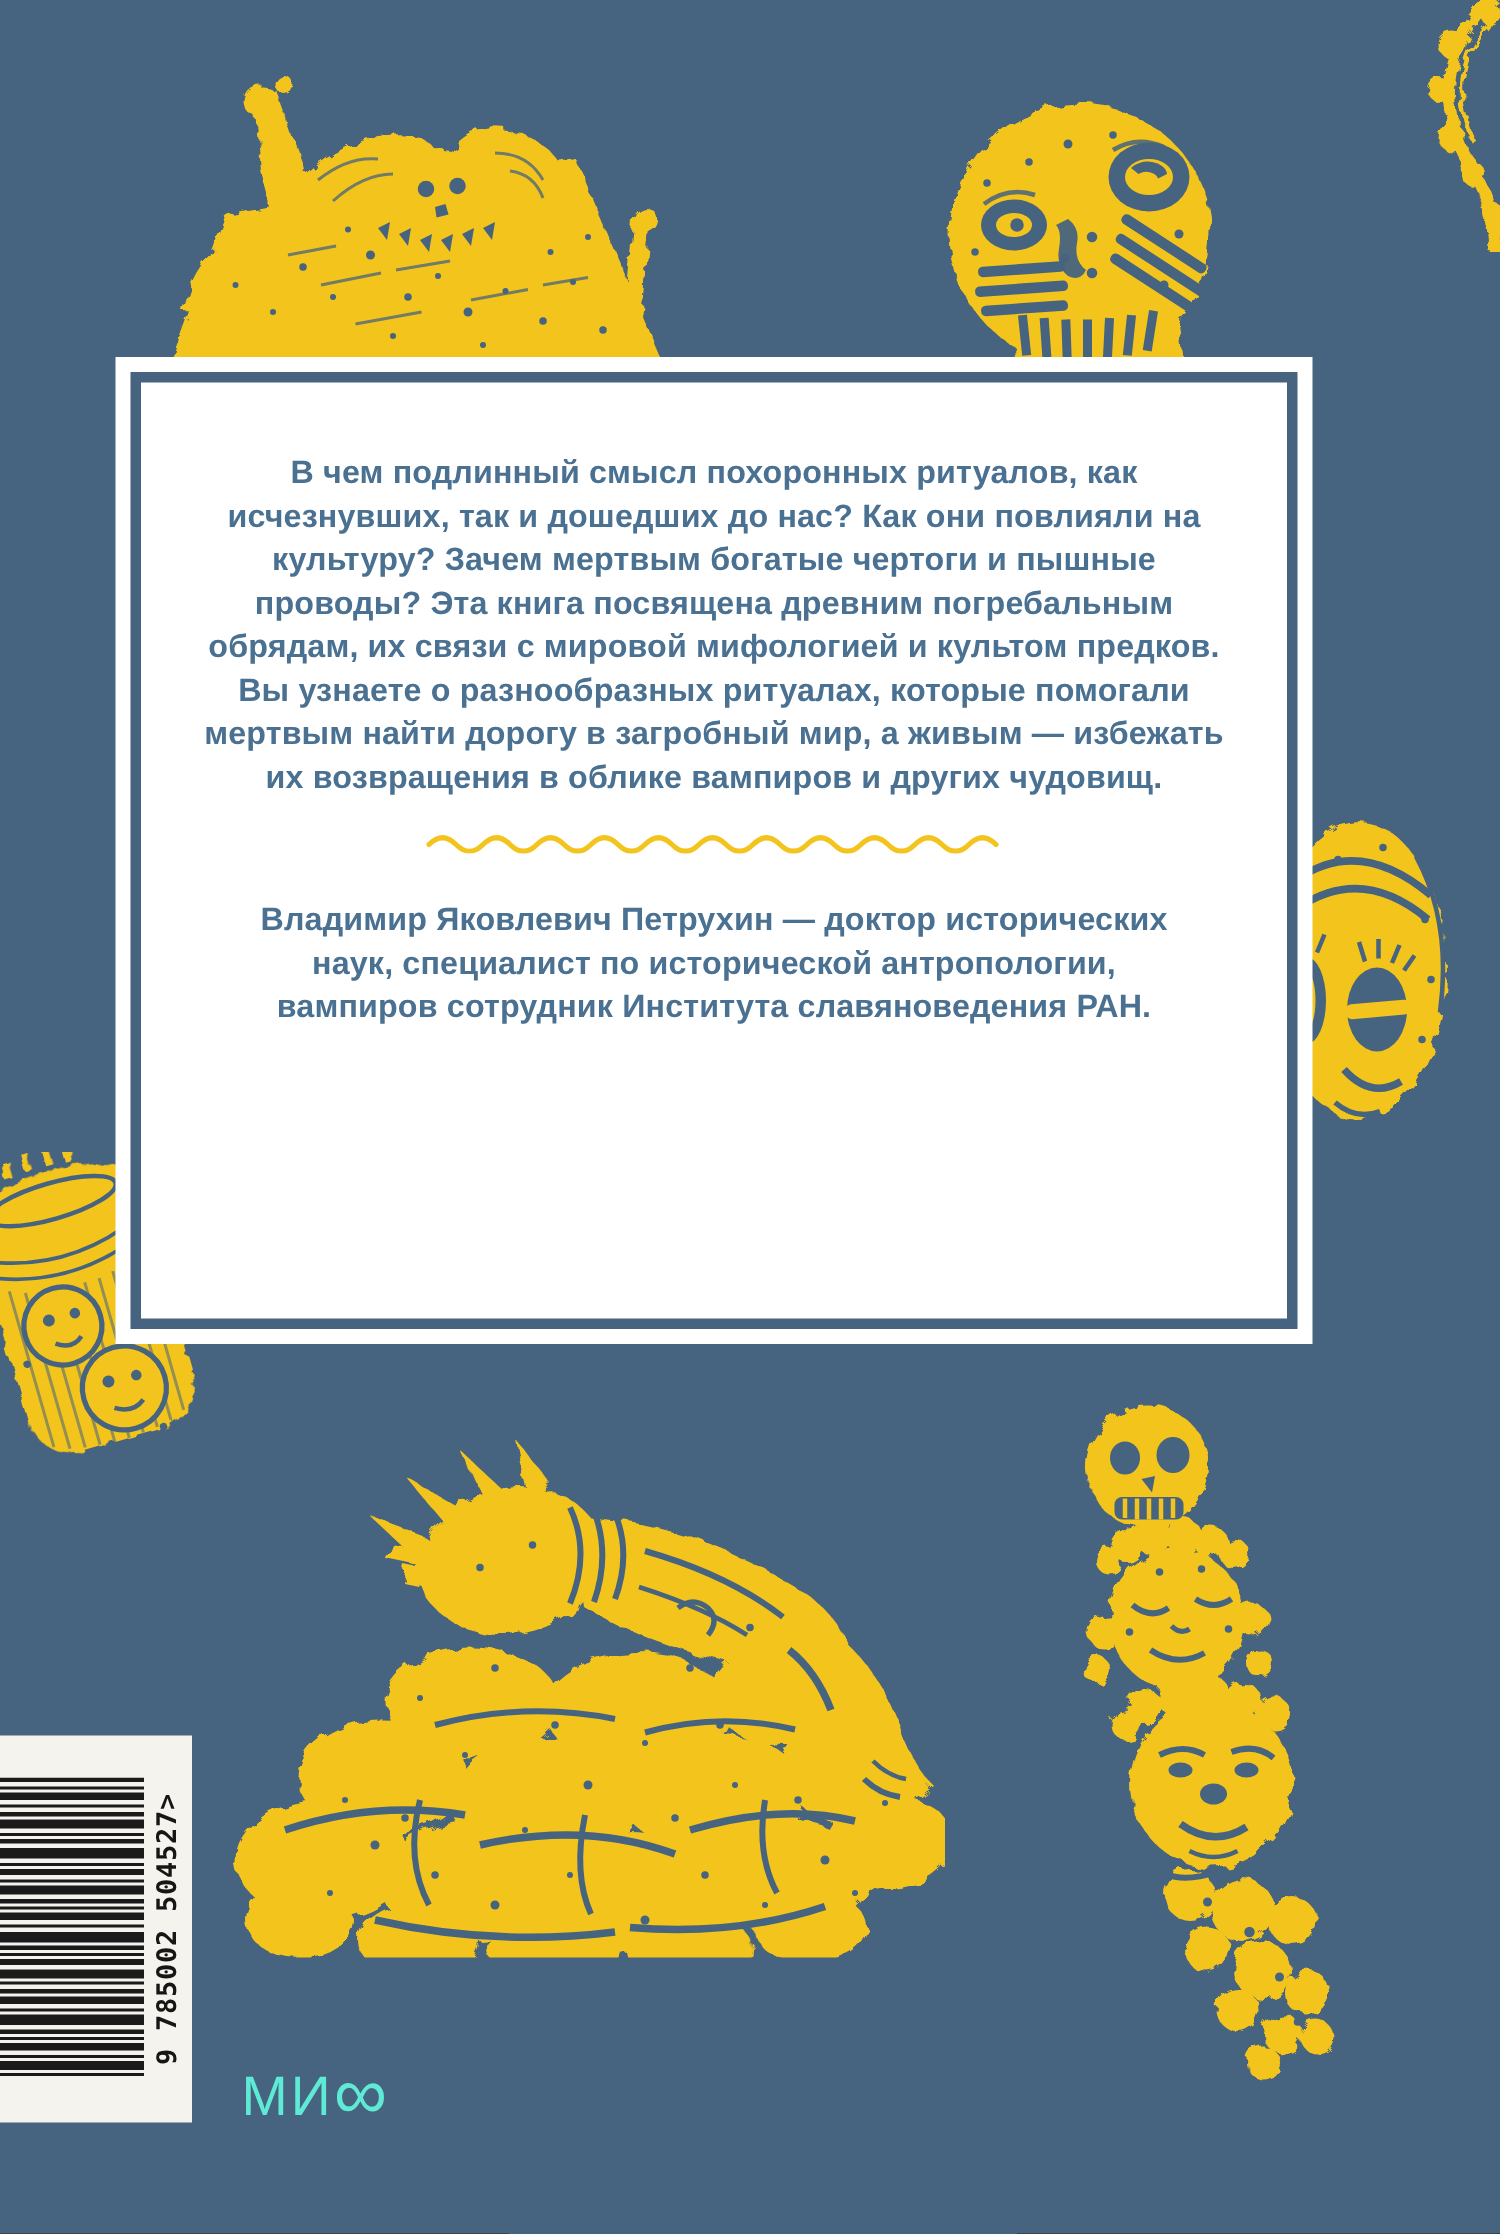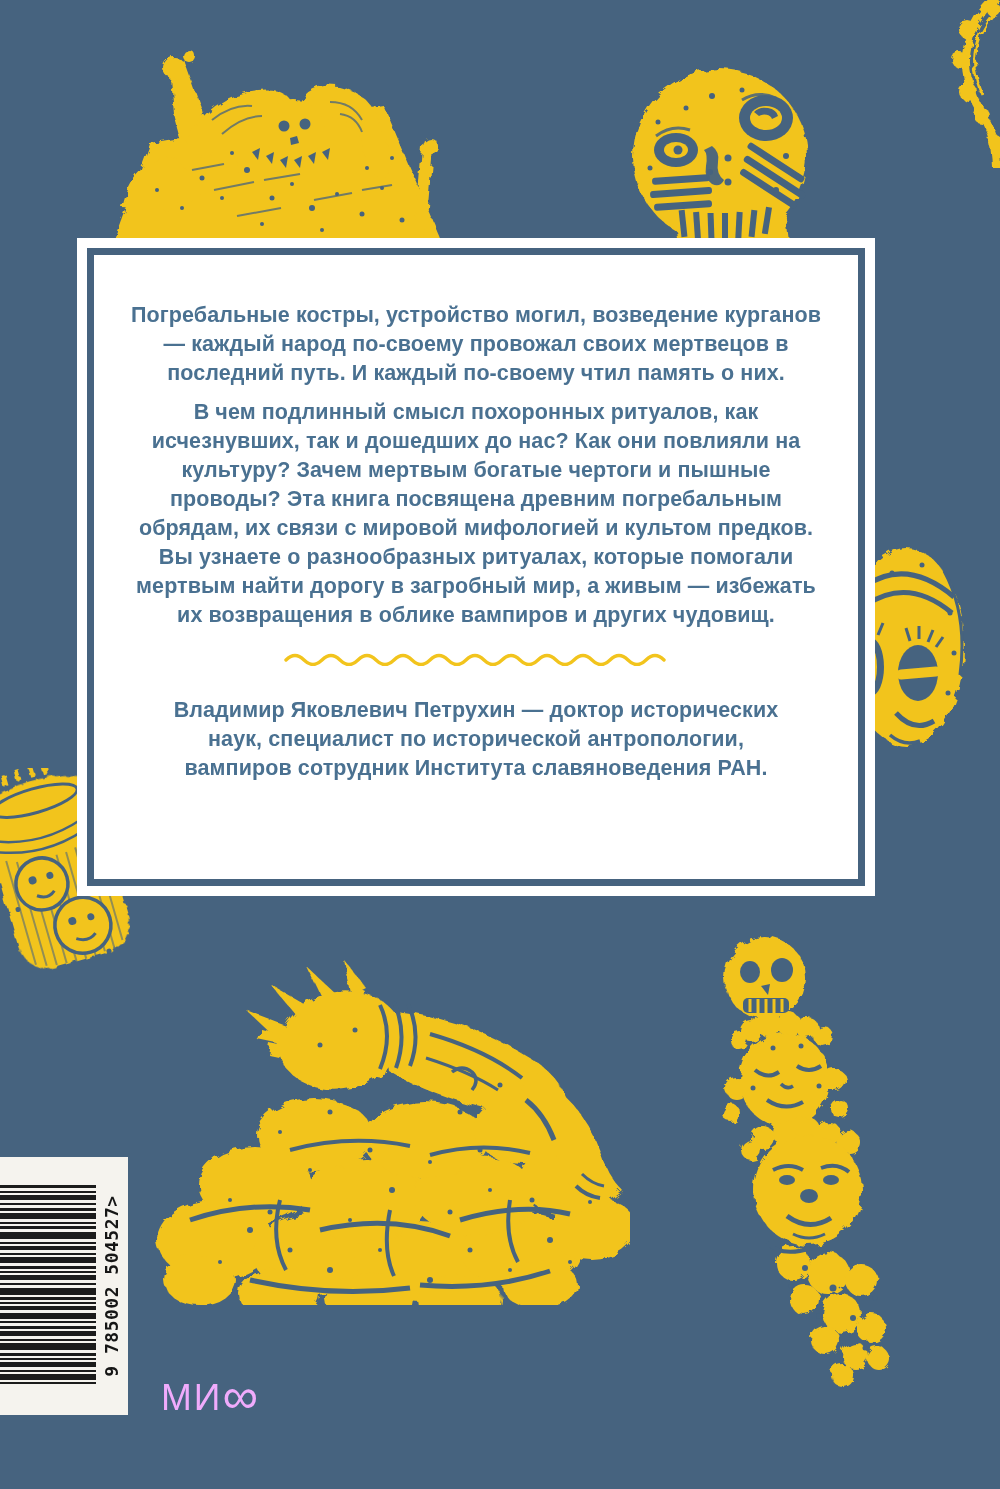--- a/index.html
+++ b/index.html
@@ -19,21 +19,21 @@
   .wave{display:block;margin:20px auto 30px;}
   
   .barcode-panel{position:absolute;left:0;top:1157px;width:128px;height:258px;
                  background:#f5f3ee;z-index:30;}
   .bars{position:absolute;left:0;top:28px;}
   .bc-num{position:absolute;left:97px;top:257px;width:256px;height:29px;
           transform-origin:0 0;transform:rotate(-90deg);
           font-family:"DejaVu Sans Mono",monospace;font-size:18px;font-weight:bold;
           color:#161616;text-align:center;line-height:29px;letter-spacing:0.5px;}
   
-  .logo{position:absolute;left:161px;top:1377px;color:#f0abfc;font-size:37px;
+  .logo{position:absolute;left:161px;top:1377px;color:#5eead4;font-size:37px;
         letter-spacing:2px;z-index:30;font-weight:normal;}
   .logo .inf{font-size:1.35em;line-height:0;vertical-align:-0.06em;letter-spacing:0;}
 </style>
 </head>
 <body>
 
 <div class="page">
 
   <svg class="ill" style="left:62px;top:48px;" width="380" height="195" viewBox="0 0 380 195">
     <defs>
@@ -256,21 +256,20 @@
       <g stroke="#46637f" stroke-width="3" fill="none">
         <path d="M36 122 q10 7 18 0"></path>
           <path d="M62 174 q11 7 20 0"></path>
       </g>
     </g>
   </svg>
 
   <div class="frame">
     <div class="frame-inner">
       <div class="annot">
-        <p class="p1">Погребальные костры, устройство могил, возведение курганов — каждый народ по-своему провожал своих мертвецов в последний путь. И каждый по-своему чтил память о них.</p>
         <p class="p2">В чем подлинный смысл похоронных ритуалов, как исчезнувших, так и дошедших до нас? Как они повлияли на культуру? Зачем мертвым богатые чертоги и пышные проводы? Эта книга посвящена древним погребальным обрядам, их связи с мировой мифологией и культом предков. Вы узнаете о разнообразных ритуалах, которые помогали мертвым найти дорогу в загробный мир, а живым — избежать их возвращения в облике вампиров и других чудовищ.</p>
         <svg class="wave" width="390" height="16" viewBox="0 0 390 16">
           <path d="M5 10 q9 -9 18 0 t18 0 t18 0 t18 0 t18 0 t18 0 t18 0 t18 0 t18 0 t18 0 t18 0 t18 0 t18 0 t18 0 t18 0 t18 0 t18 0 t18 0 t18 0 t18 0 t18 0" fill="none" stroke="#f2c41d" stroke-width="3.4" stroke-linecap="round"></path>
         </svg>
         <p class="author">Владимир Яковлевич Петрухин — доктор исторических наук, специалист по исторической антропологии, вампиров сотрудник Института славяноведения РАН.</p>
       </div>
     </div>
   </div>
 
   <svg class="ill" style="left:130px;top:950px;" width="500" height="355" viewBox="0 0 500 355">

